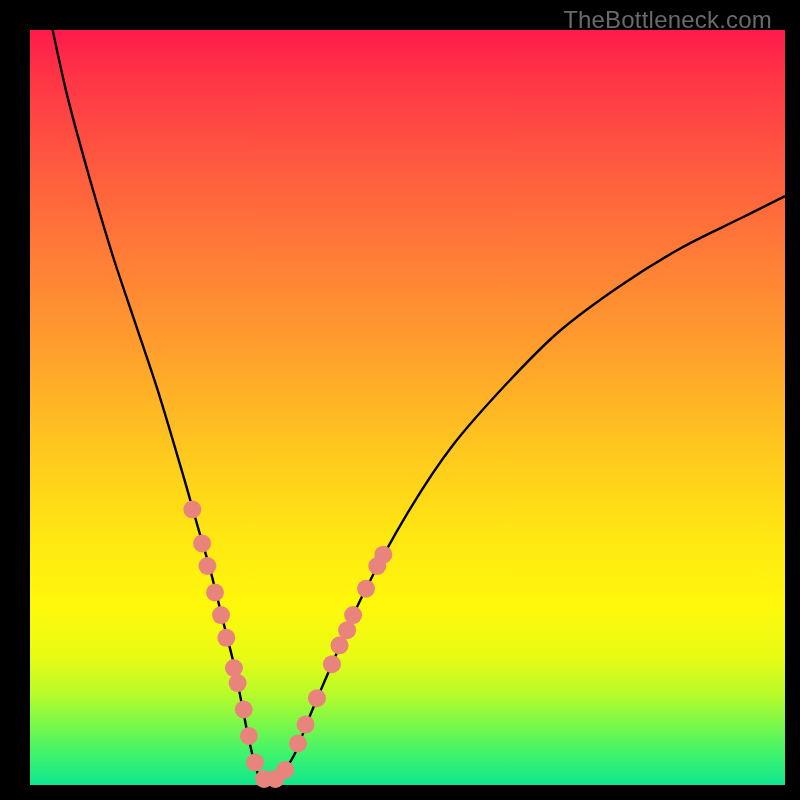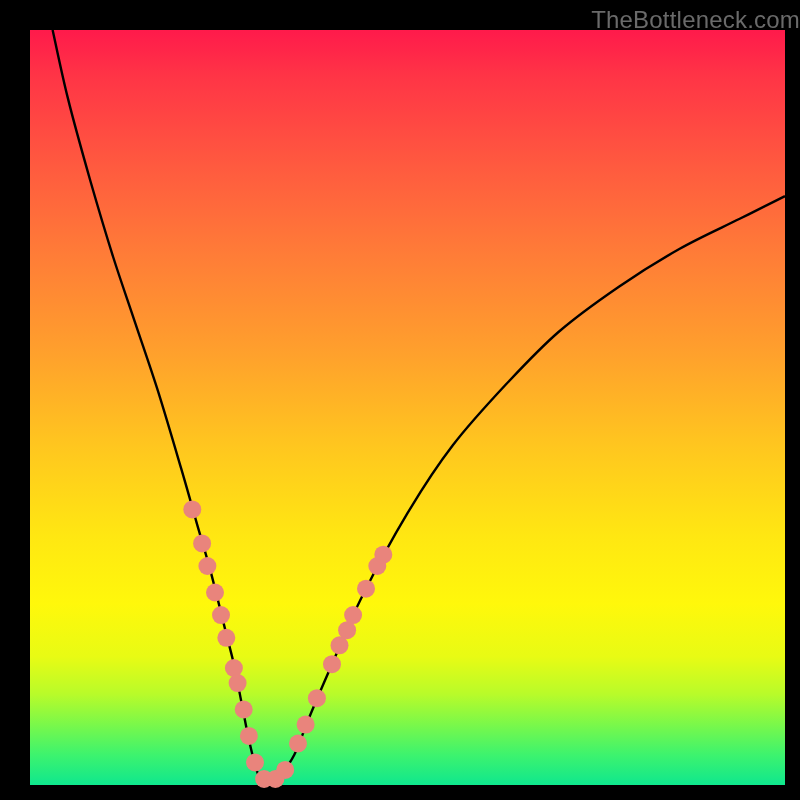--- a/index.html
+++ b/index.html
@@ -35,21 +35,21 @@
       #e8fb14 83%,
       #b8fb2a 88%,
       #7af84a 92%,
       #3df36e 96%,
       #0fe78e 100%
     );
   }
   .watermark {
     position: absolute;
     top: 6px;
-    right: 0;
+    right: 28px;
     color: #6a6a6a;
     font-size: 24px;
     font-weight: 500;
     letter-spacing: 0.2px;
     user-select: none;
   }
   svg.overlay {
     position: absolute;
     left: 0;
     top: 0;

